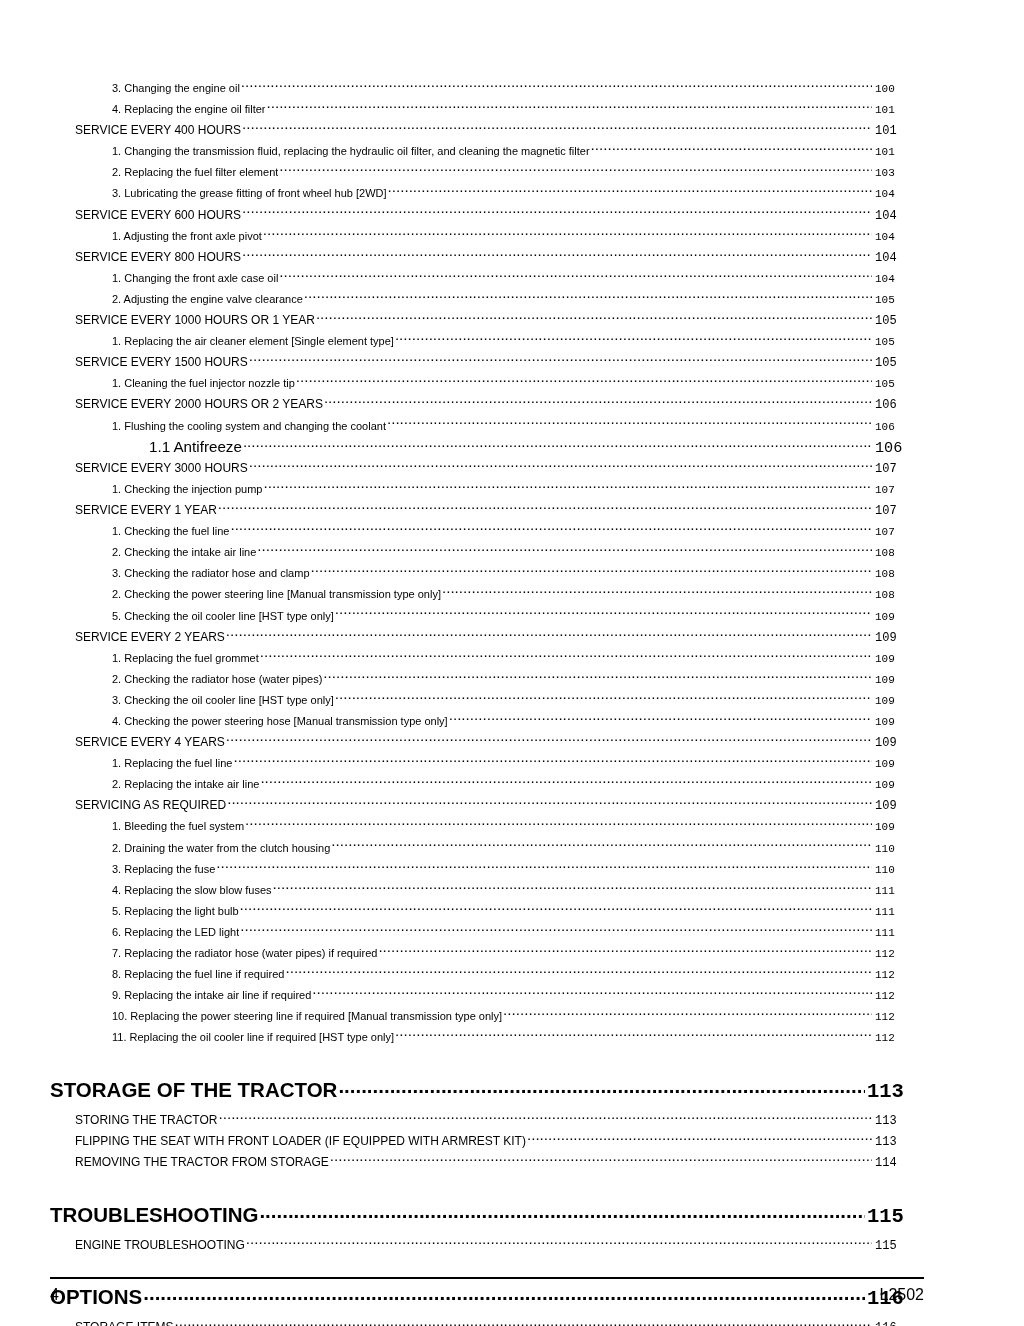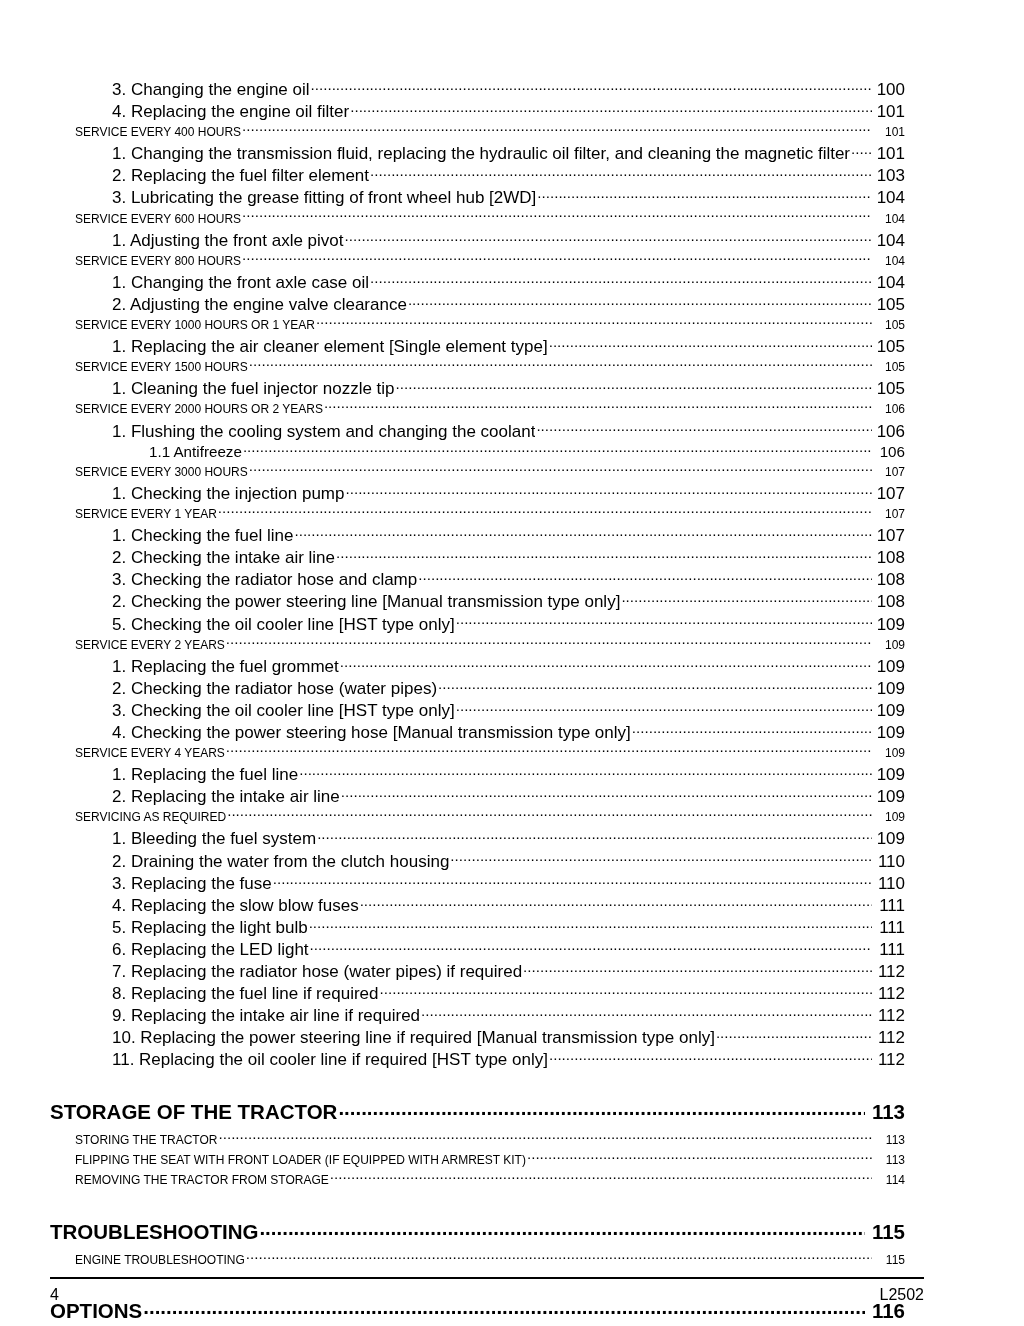--- a/index.html
+++ b/index.html
@@ -61,37 +61,37 @@
     left: 0;
     right: 0;
     bottom: 0;
     letter-spacing: 0px;
     white-space: nowrap;
     display: block;
   }
 
   .toc-page {
     flex: 0 0 auto;
-    text-align: right;
     min-width: 30px;
+    font-family: Liberation Mono, monospace;
   }
 
   
   .lvl1 {
     font-size: 12px;
     line-height: 20.1px;
     font-weight: normal;
     padding-left: 25px;
   }
   .lvl1 .toc-leader::before { font-size: 15.2px; }
   .lvl1 .toc-page { padding-left: 2px; }
 
   
   .lvl2 {
-    font-size: 17px;
+    font-size: 11px;
     line-height: 20.1px;
     font-weight: normal;
     padding-left: 62px;
   }
   .lvl2 .toc-leader::before { font-size: 15.2px; }
   .lvl2 .toc-page { padding-left: 2px; }
 
   
   .lvl3 {
     font-size: 15.2px;

